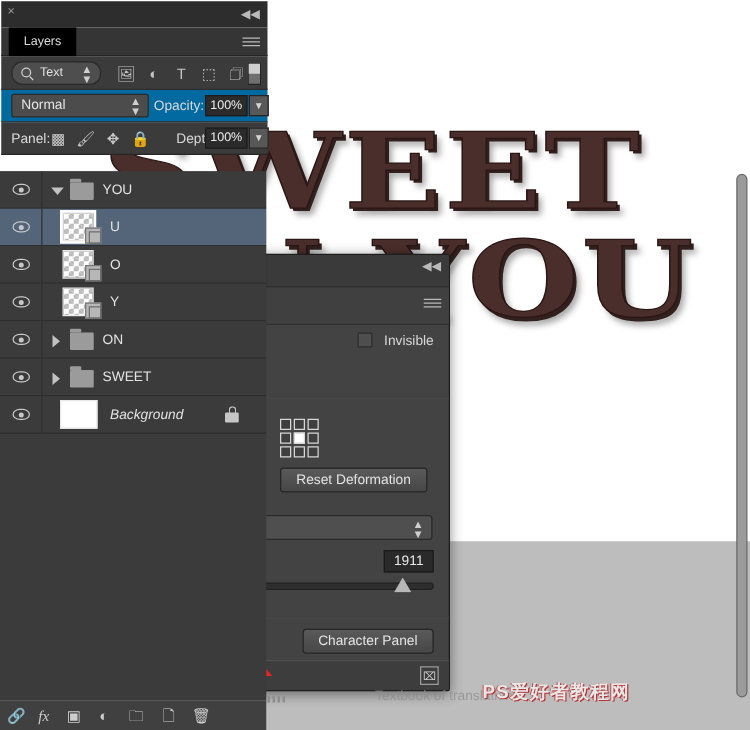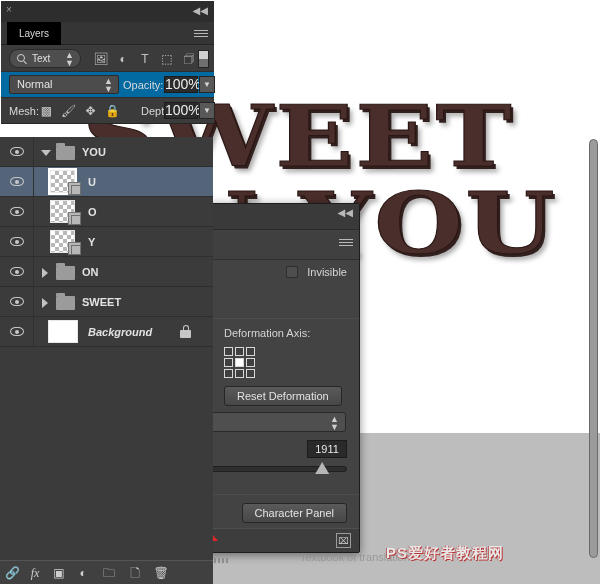--- a/index.html
+++ b/index.html
@@ -158,30 +158,30 @@
   .mini-sel {
     position:absolute; left:8px; top:3px; width:110px; height:19px;
     background:#4c4c4c; border:1px solid #2a2a2a; border-radius:2px;
     font-size:11px; color:#e3e3e3; line-height:17px; padding-left:7px;
   }
   .mini-sel .spin { position:absolute; right:5px; top:1px; color:#cfcfcf; font-size:9px; line-height:8px;}
   .inl-lbl { position:absolute; font-size:11px; color:#d8d8d8; top:7px; }
   .pct-box {
     position:absolute; top:4px; width:34px; height:17px;
     background:#2b2b2b; border:1px solid #1c1c1c; color:#ededed;
-    font-size:14px; text-align:center; line-height:15px;
+    font-size:10px; text-align:center; line-height:15px;
   }
   .pct-drop {
     position:absolute; top:4px; width:16px; height:17px;
     background:#585858; border:1px solid #242424; color:#d5d5d5;
     font-size:8px; text-align:center; line-height:15px;
   }
   .lock-ic { position:absolute; top:6px; width:15px; height:15px; color:#c9c9c9; font-size:12px; text-align:center; line-height:15px;}
 
-  #lay-list { position:absolute; left:0; top:137px; width:213px; bottom:24px; overflow:hidden; background:#3b3b3b;font-weight:bold; }
+  #lay-list { position:absolute; left:0; top:137px; width:213px; bottom:24px; overflow:hidden; background:#3b3b3b; }
   .lrow {
     position:relative; height:30px; border-bottom:1px solid #2e2e2e;
     background:#3b3b3b;
   }
   .lrow.sel { background:#54657a; }
   .eye { position:absolute; left:10px; top:9px; width:14px; height:12px; }
   .eye .o { width:14px; height:9px; border:1.3px solid #c8c8c8; border-radius:50% / 60%; position:relative; top:1px;}
   .eye .p { position:absolute; left:5px; top:4px; width:4px; height:4px; background:#c8c8c8; border-radius:50%;}
   .lrow-sep { position:absolute; left:33px; top:0; width:1px; height:30px; background:#303030; }
   .tri { position:absolute; left:42px; top:11px; width:0;height:0;
@@ -298,21 +298,20 @@
             <span class="swatch-s" style="color: rgb(95, 215, 205);">S</span>
           </div>
           <div class="mini-scroll">
             <div class="thumb"></div>
             <div class="car"></div>
           </div>
         </div>
       </div>
 
       <div style="position:absolute; left:148px; top:2px;">
-        <div class="fld-lbl">Deformation Axis:</div>
         <div class="grid3" style="margin-top:8px;">
           <span></span>
           <span></span>
           <span></span>
           <span></span>
           <span class="center"></span>
           <span></span>
           <span></span>
           <span></span>
           <span></span>
@@ -396,21 +395,21 @@
       <span class="mini-sel">
         <span>Normal</span>
         <span class="spin">▲<br>▼</span>
       </span>
       <span class="inl-lbl" style="left:122px;">Opacity:</span>
       <span class="pct-box" style="left:163px;">100%</span>
       <span class="pct-drop" style="left:198px;">▼</span>
     </div>
 
     <div id="lay-lock">
-      <span class="inl-lbl" style="left:8px;">Mesh:</span>
+      <span class="inl-lbl" style="left:8px;">Panel:</span>
       <span class="lock-ic" style="left:38px;">▩</span>
       <span class="lock-ic" style="left:60px;">🖌</span>
       <span class="lock-ic" style="left:82px;">✥</span>
       <span class="lock-ic" style="left:104px;">🔒</span>
       <span class="inl-lbl" style="left:140px;">Depth:</span>
       <span class="pct-box" style="left:163px;">100%</span>
       <span class="pct-drop" style="left:198px;">▼</span>
     </div>
 
     <div id="lay-list">

